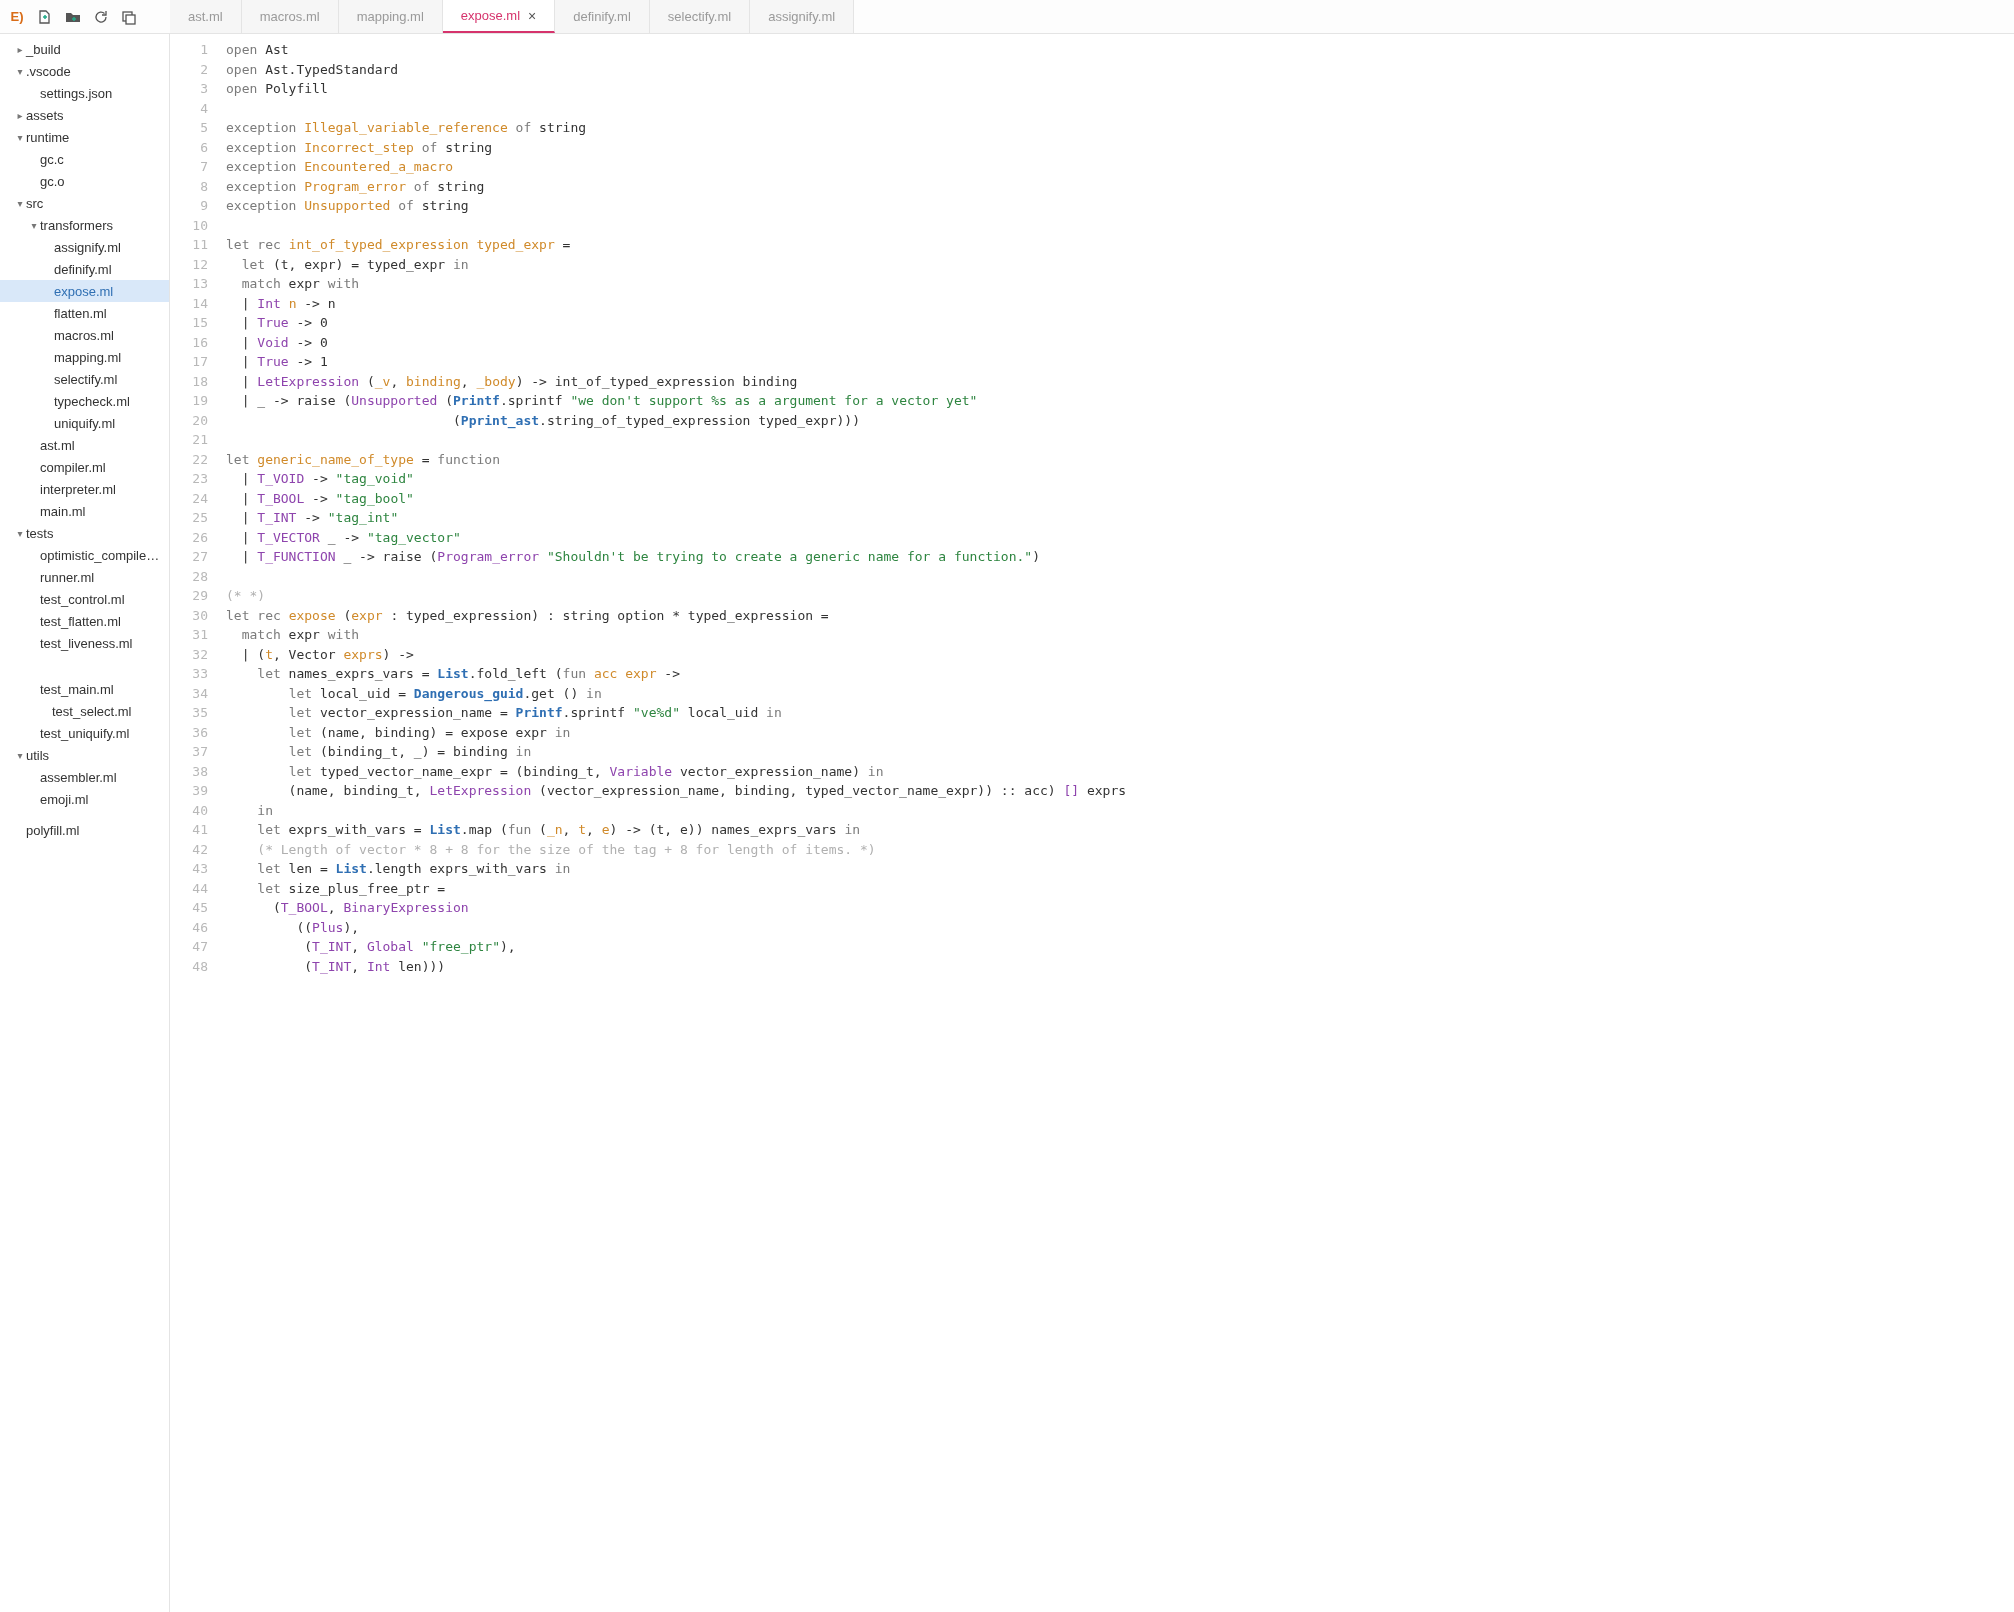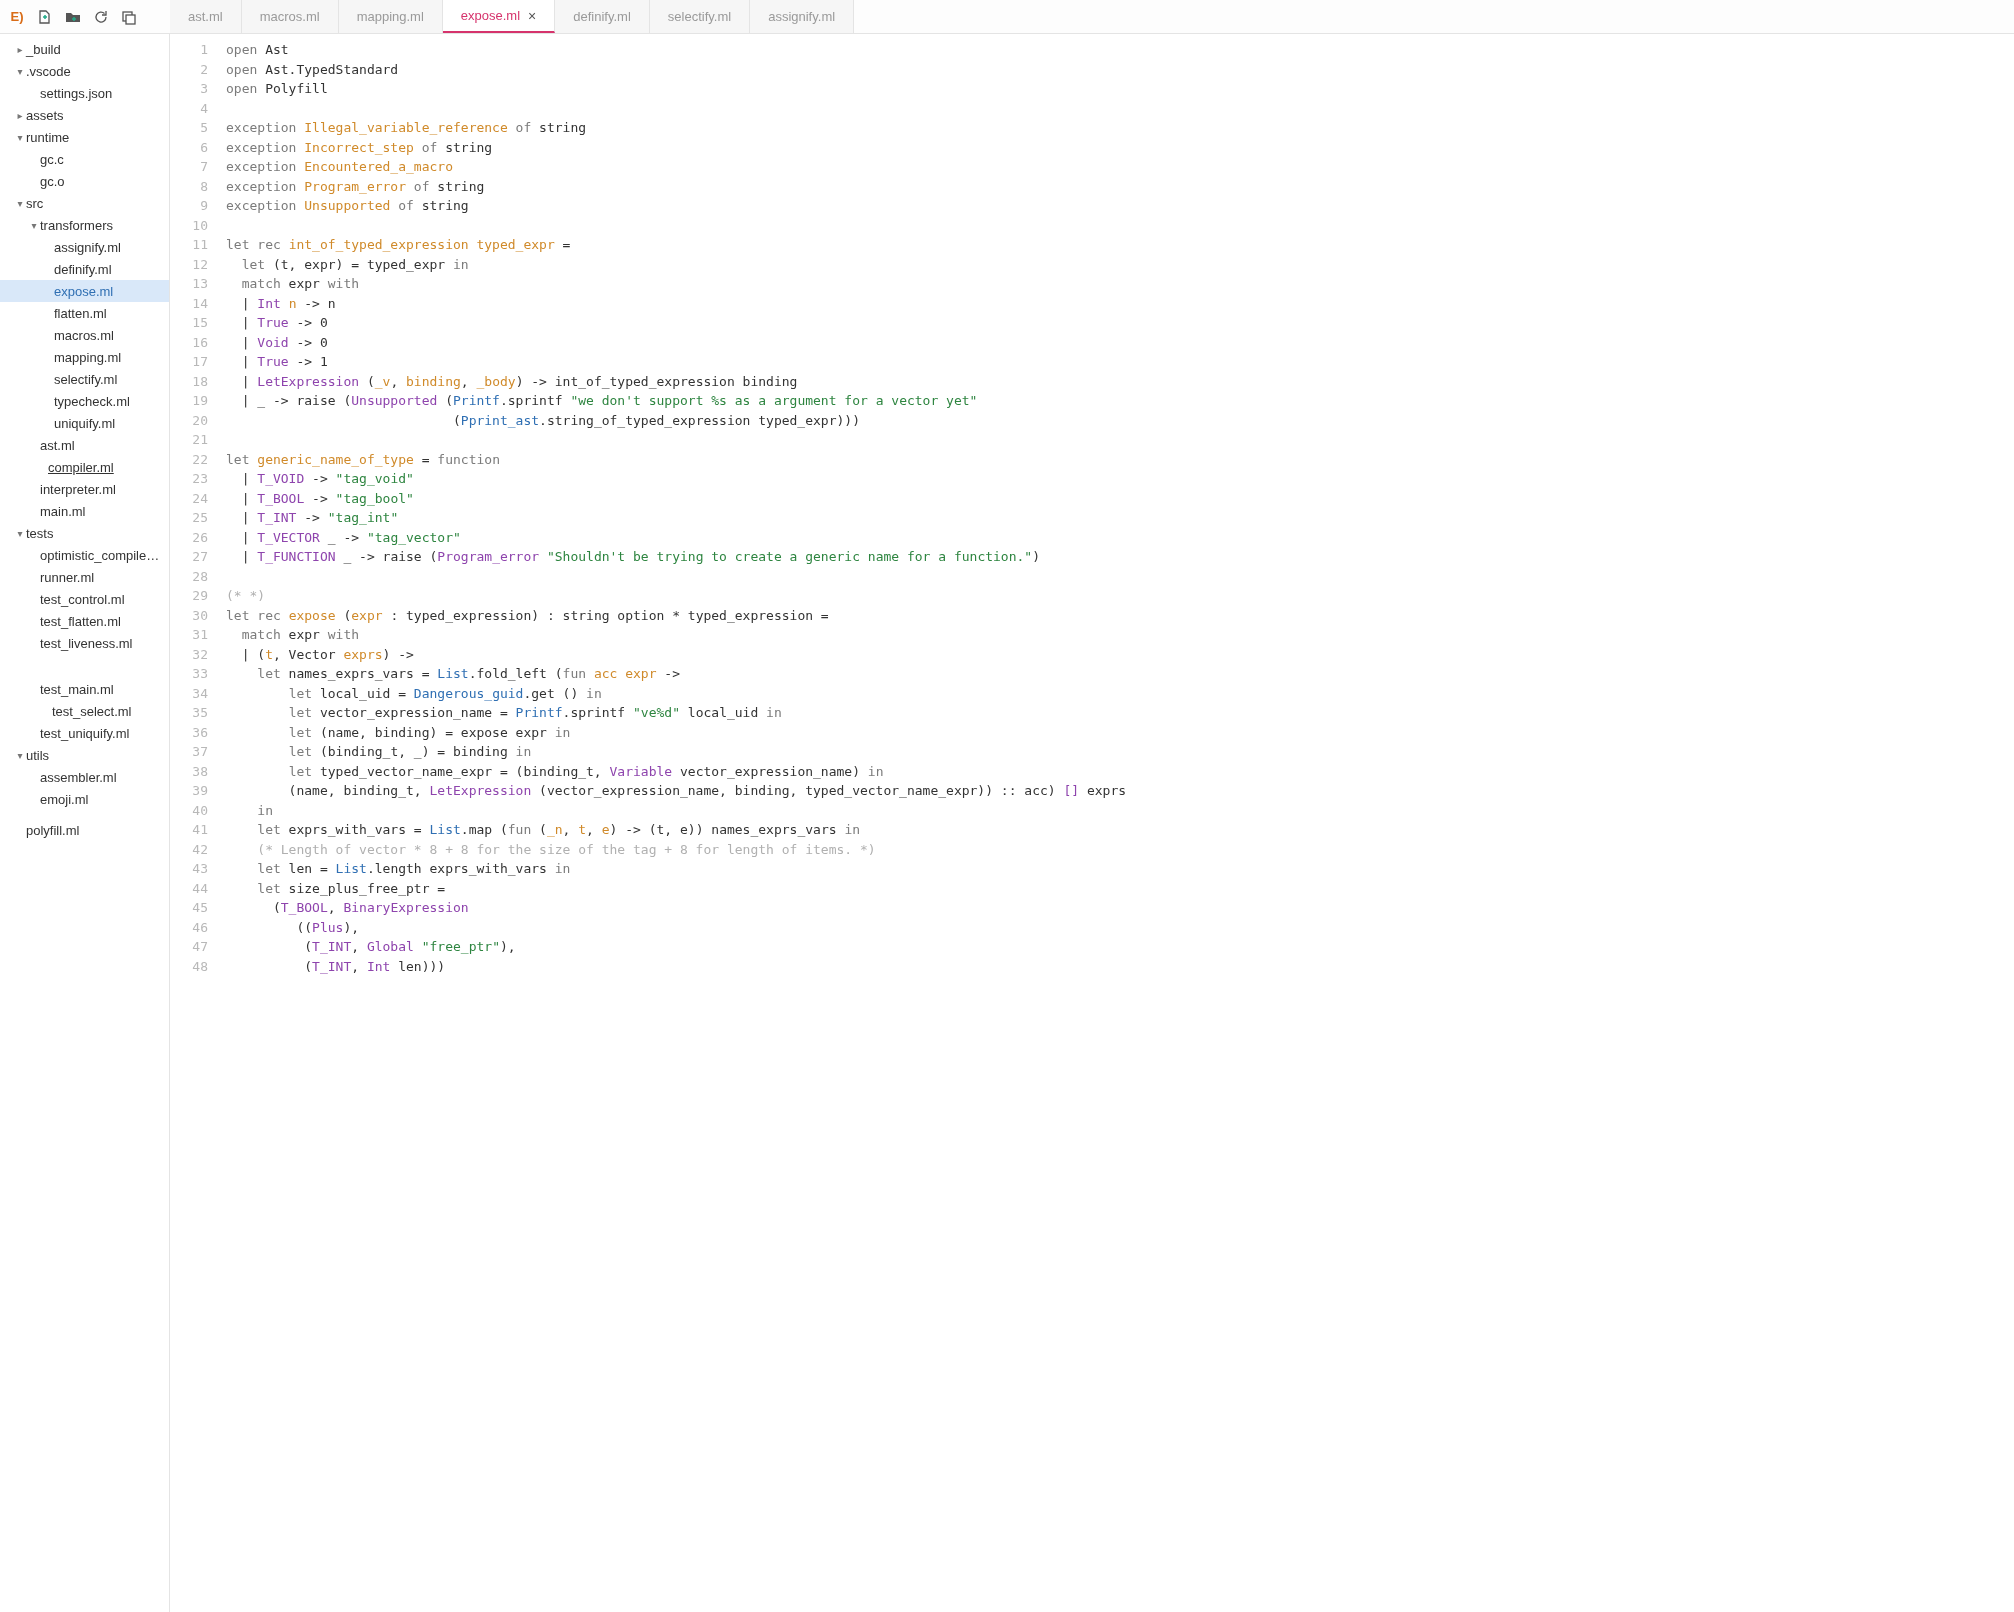--- a/index.html
+++ b/index.html
@@ -57,21 +57,21 @@
     padding:6px 10px 6px 0;
     user-select:none;
   }
   .gutter div { height:19.5px; }
   .code { padding:6px 0 6px 8px; }
   .code .line { height:19.5px; white-space:pre; }
   
   .kw { color:#7b7b7b; }        
   .fn { color:#d08a2a; }        
   .ty { color:#8e44ad; }        
-  .mod{ color:#2f6fb3; }        
+  .mod{ color:#2f6fb3;font-weight:bold; }        
   .str{ color:#2e8540; }        
   .param{ color:#d08a2a; }      
   .num{ color:#333; }
   .op { color:#333; }
   .cmt{ color:#b0b0b0; }
 </style>
 </head>
 <body>
 
 <div class="app">
@@ -200,21 +200,21 @@
           <span>typecheck.ml</span>
         </div>
         <div class="tree-row" style="padding-left: 42px;">
           <span class="tw"></span>
           <span>uniquify.ml</span>
         </div>
         <div class="tree-row" style="padding-left: 28px;">
           <span class="tw"></span>
           <span>ast.ml</span>
         </div>
-        <div class="tree-row" style="padding-left: 36px; text-decoration: underline;">
+        <div class="tree-row" style="padding-left: 28px;">
           <span class="tw"></span>
           <span>compiler.ml</span>
         </div>
         <div class="tree-row" style="padding-left: 28px;">
           <span class="tw"></span>
           <span>interpreter.ml</span>
         </div>
         <div class="tree-row" style="padding-left: 28px;">
           <span class="tw"></span>
           <span>main.ml</span>

